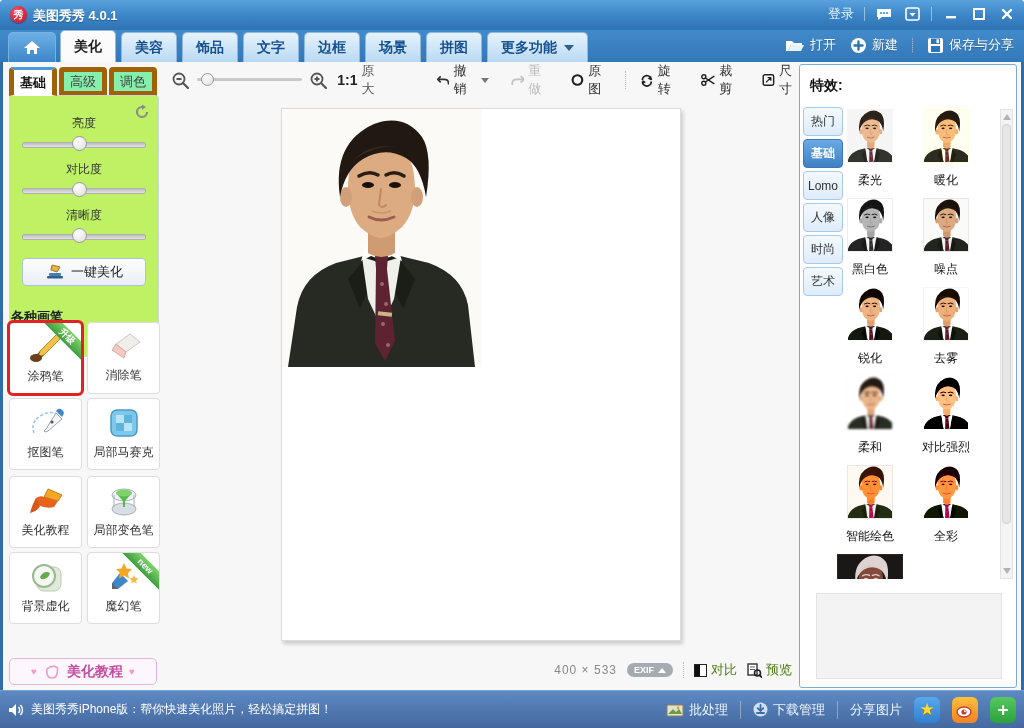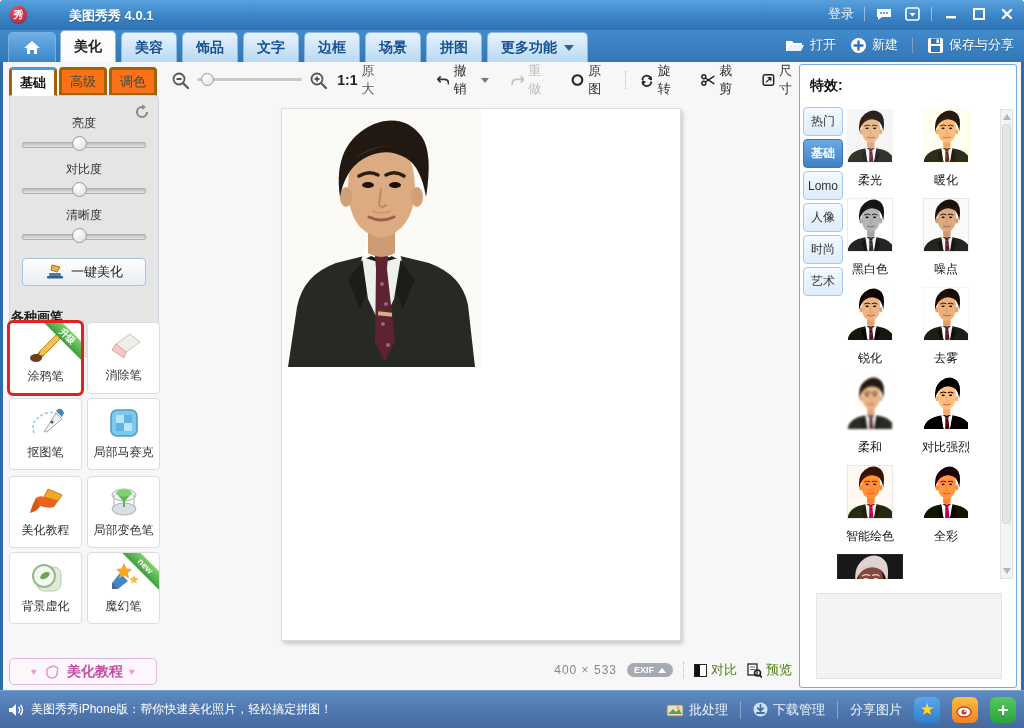--- a/index.html
+++ b/index.html
@@ -5,21 +5,21 @@
   * { margin:0; padding:0; box-sizing:border-box; }
   html,body { width:1024px; height:728px; font-family:"Liberation Sans","DejaVu Sans",sans-serif; }
   .window { position:relative; width:1024px; height:728px; background:#2e6da8; overflow:hidden; border-radius:4px 4px 0 0; }
 
   
   .titlebar { position:absolute; top:0; left:0; right:0; height:30px;
     background:linear-gradient(#58a1dd,#3a84c6 55%,#2f73b4); border-radius:4px 4px 0 0; }
   .logo { position:absolute; left:10px; top:6px; width:17px; height:17px; border-radius:50%;
     background:radial-gradient(circle at 35% 30%, #f05060, #c5122a); color:#fff; font-size:10px; font-weight:bold;
     text-align:center; line-height:17px; box-shadow:0 1px 1px rgba(0,0,0,.35); }
-  .app-title { position:absolute; left:33px; top:7px; color:#fff; font-size:13px; font-weight:bold; text-shadow:0 1px 1px rgba(0,0,0,.3);margin-left:36px; }
+  .app-title { position:absolute; left:33px; top:7px; color:#fff; font-size:13px; font-weight:bold; text-shadow:0 1px 1px rgba(0,0,0,.3); }
   .title-right { position:absolute; right:8px; top:5px; display:flex; align-items:center; gap:10px; }
   .login-link { color:#eaf4fd; font-size:13px; cursor:pointer; }
   .tb-sep { width:1px; height:14px; background:rgba(255,255,255,.45); }
   .tb-ico { width:18px; height:16px; display:flex; align-items:center; justify-content:center; cursor:pointer; }
   .tb-ico svg { display:block; }
 
   
   .navbar { position:absolute; top:30px; left:0; right:0; height:32px;
     background:linear-gradient(#428bca,#3377b8); display:flex; align-items:flex-end; padding-left:8px; }
   .home-tab { width:48px; height:30px; margin-right:4px; border-radius:5px 5px 0 0;
@@ -33,24 +33,24 @@
     border-top:6px solid #2b608f; margin-left:7px; }
   .quick-actions { position:absolute; right:10px; top:36px; display:flex; align-items:center; gap:14px; }
   .qa-btn { display:flex; align-items:center; gap:5px; color:#fff; font-size:13px; cursor:pointer; text-shadow:0 1px 1px rgba(0,0,0,.25); }
   .qa-sep { width:1px; height:16px; background:rgba(255,255,255,.4); border-right:1px dotted rgba(0,0,0,.2); }
 
   
   .content { position:absolute; top:62px; left:3px; width:1018px; height:628px; background:#f7f7f7; }
 
   
   .adj-tabs { position:absolute; left:6px; top:5px; display:flex; }
-  .adj-tab { width:48px; height:29px; margin-right:2px; background:#f97316; border:3px solid #a16207; border-radius:4px 4px 0 0;
+  .adj-tab { width:48px; height:29px; margin-right:2px; background:#86efac; border:5px solid #a16207; border-radius:4px 4px 0 0;
     font-size:13px; color:#444; display:flex; align-items:center; justify-content:center; cursor:pointer; }
   .adj-tab.active { background:#fff; border-top:3px solid #4a9ade; border-bottom:1px solid #fff; font-weight:bold; color:#111; position:relative; z-index:2; }
-  .adj-panel { position:absolute; left:6px; top:33px; width:150px; height:262px; background:#e5e5e5;
+  .adj-panel { position:absolute; left:6px; top:33px; width:150px; height:262px; background:#bef264;
     border:1px solid #ccd6e0; border-radius:0 4px 4px 4px; }
   .reset-ico { position:absolute; right:8px; top:8px; width:16px; height:16px; cursor:pointer; }
   .slider-block { margin:9px 12px 0 12px; text-align:center; }
   .slider-label { font-size:12px; color:#333; margin-bottom:4px; }
   .slider-track { position:relative; height:16px; cursor:pointer; }
   .slider-track::before { content:""; position:absolute; left:0; right:0; top:6px; height:4px; border-radius:2px;
     background:linear-gradient(#bdbdbd,#e3e3e3); border:1px solid #b0b0b0; }
   .slider-handle { position:absolute; top:0; width:15px; height:15px; border-radius:50%;
     background:radial-gradient(circle at 35% 30%, #fff, #dcdcdc); border:1px solid #9a9a9a; }
   .beautify-btn { margin:14px auto 0 auto; width:124px; height:28px; border-radius:4px;

